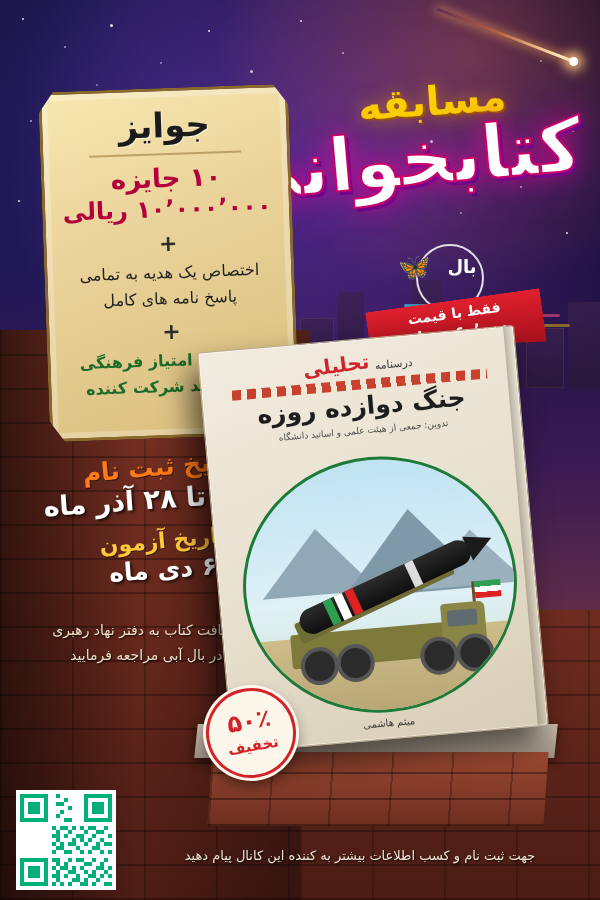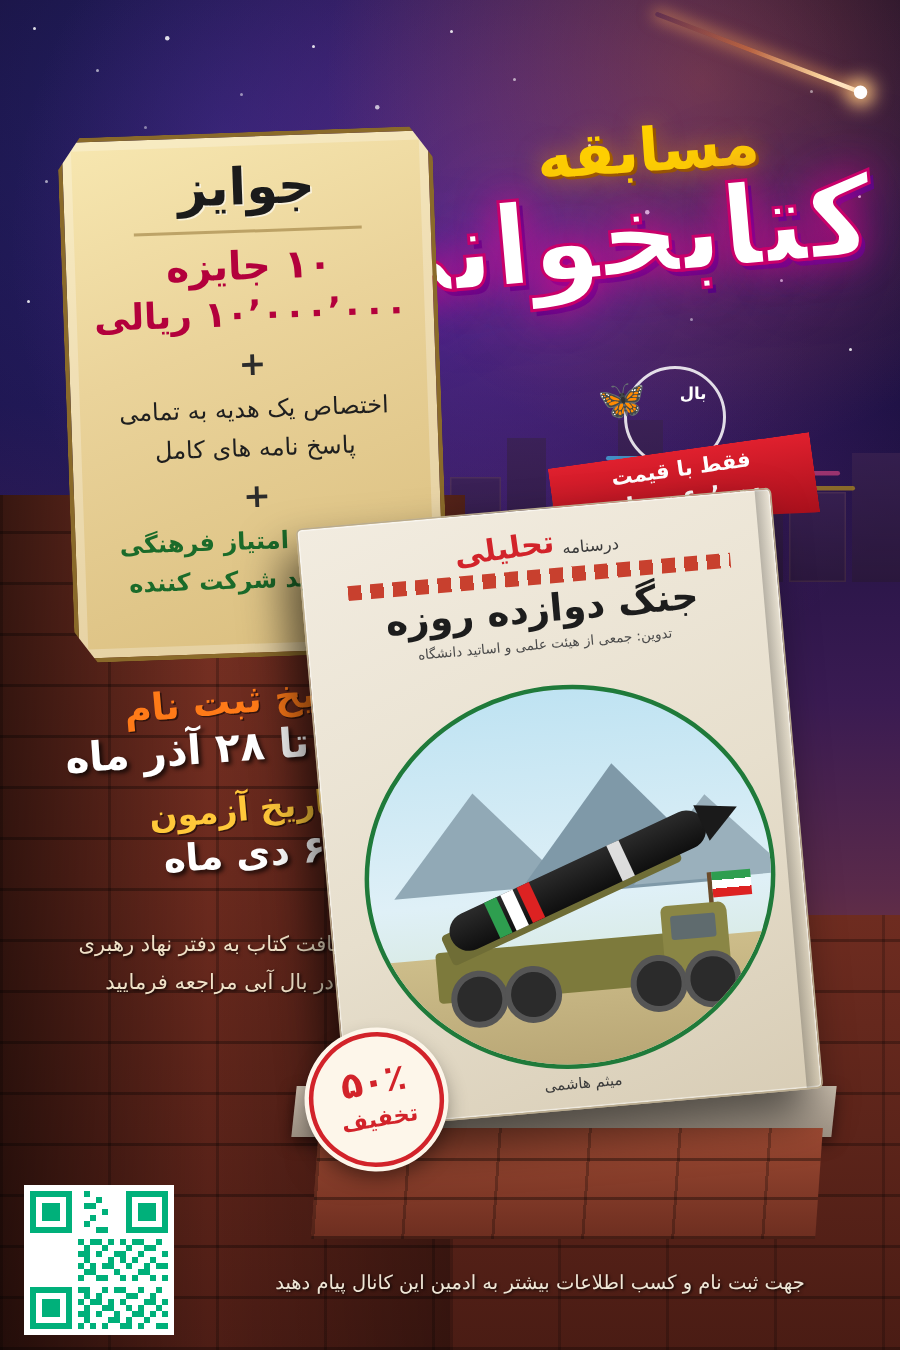--- a/index.html
+++ b/index.html
@@ -80,21 +80,21 @@
     margin-top:-4px;font-size:74px;font-weight:bold;color:#ffffff;
     -webkit-text-stroke:2px #c9006a;
     text-shadow:0 0 26px rgba(255,0,140,.8), 0 0 52px rgba(120,0,255,.6), 3px 4px 0 #4b0a7a;
     transform:rotate(-5deg);line-height:1;
   }
   
   .logo{
     position:absolute;right:78px;top:248px;width:120px;height:56px;text-align:center;
   }
   .logo .wing{position:absolute;left:-4px;top:6px;color:#fff;font-size:26px;line-height:1;}
-  .logo .l1{color:#fff;font-size:11px;font-weight:bold;}
+  .logo .l1{color:#fff;font-size:18px;font-weight:bold;}
   .logo .l2{color:#fff;font-size:17px;font-weight:bold;margin-top:1px;}
   .logo .ring{
     position:absolute;left:14px;top:-4px;width:64px;height:64px;border:2px solid rgba(255,255,255,.85);
     border-radius:50%;
   }
   
   .panel{
     position:absolute;left:44px;top:88px;width:250px;height:350px;
     background:linear-gradient(160deg,#f7e7b0 0%, #ead39a 40%, #d9bd7d 100%);
     border:3px solid #8a6a2a;border-radius:8px;
@@ -438,15 +438,15 @@
         <rect x="8" y="22" width="1" height="1"></rect>
           <rect x="10" y="22" width="1" height="1"></rect>
         <rect x="12" y="22" width="1" height="1"></rect>
           <rect x="15" y="22" width="2" height="1"></rect>
         <rect x="18" y="22" width="1" height="1"></rect>
           <rect x="21" y="22" width="2" height="1"></rect>
       </g>
     </svg>
   </div>
 
-  <div class="footer">جهت ثبت نام و کسب اطلاعات بیشتر به ادمین این کانال پیام دهید</div>
+  <div class="footer">جهت ثبت نام و کسب اطلاعات بیشتر به کننده این کانال پیام دهید</div>
 
 </div>
 
 </body></html>

